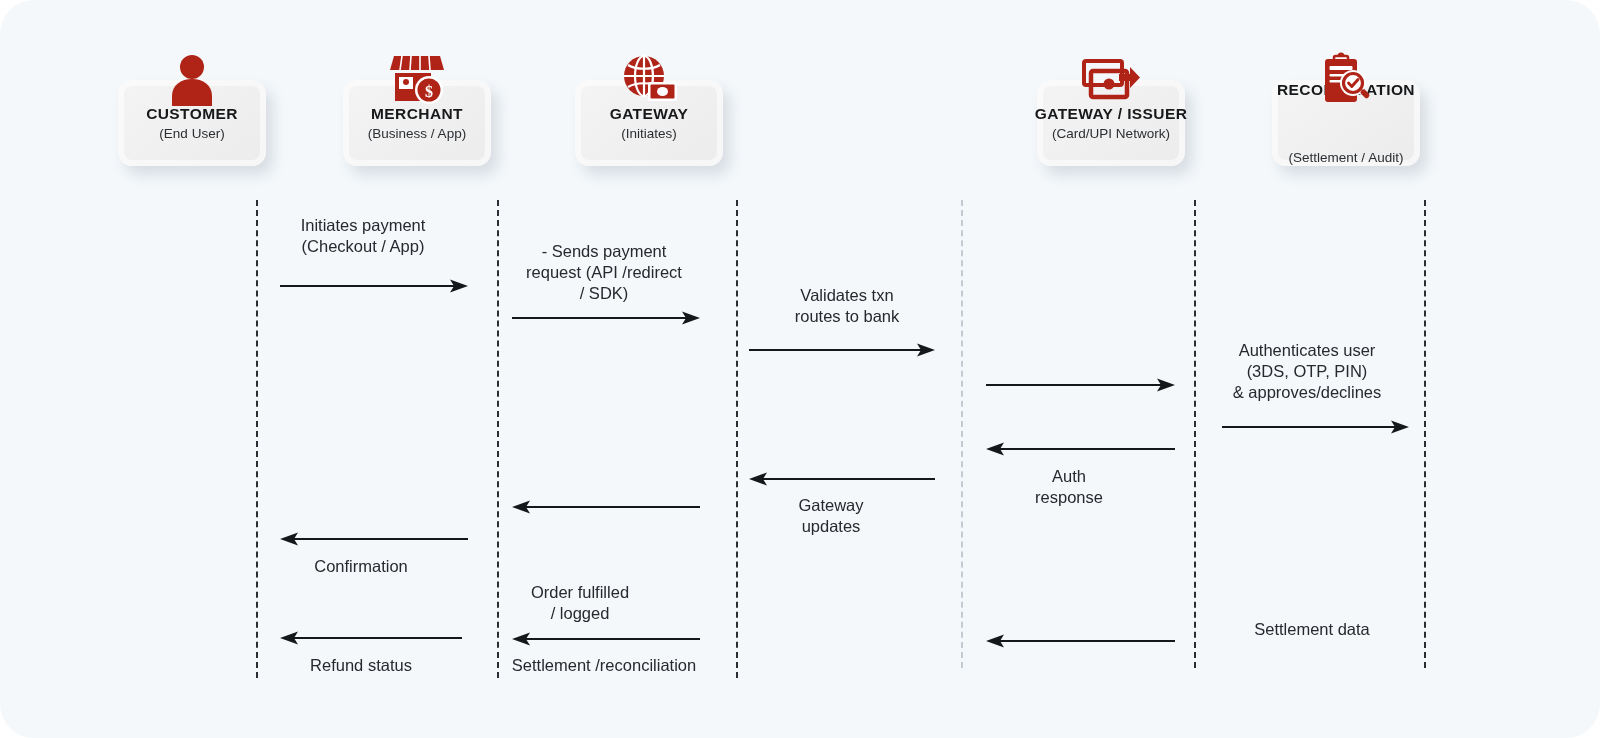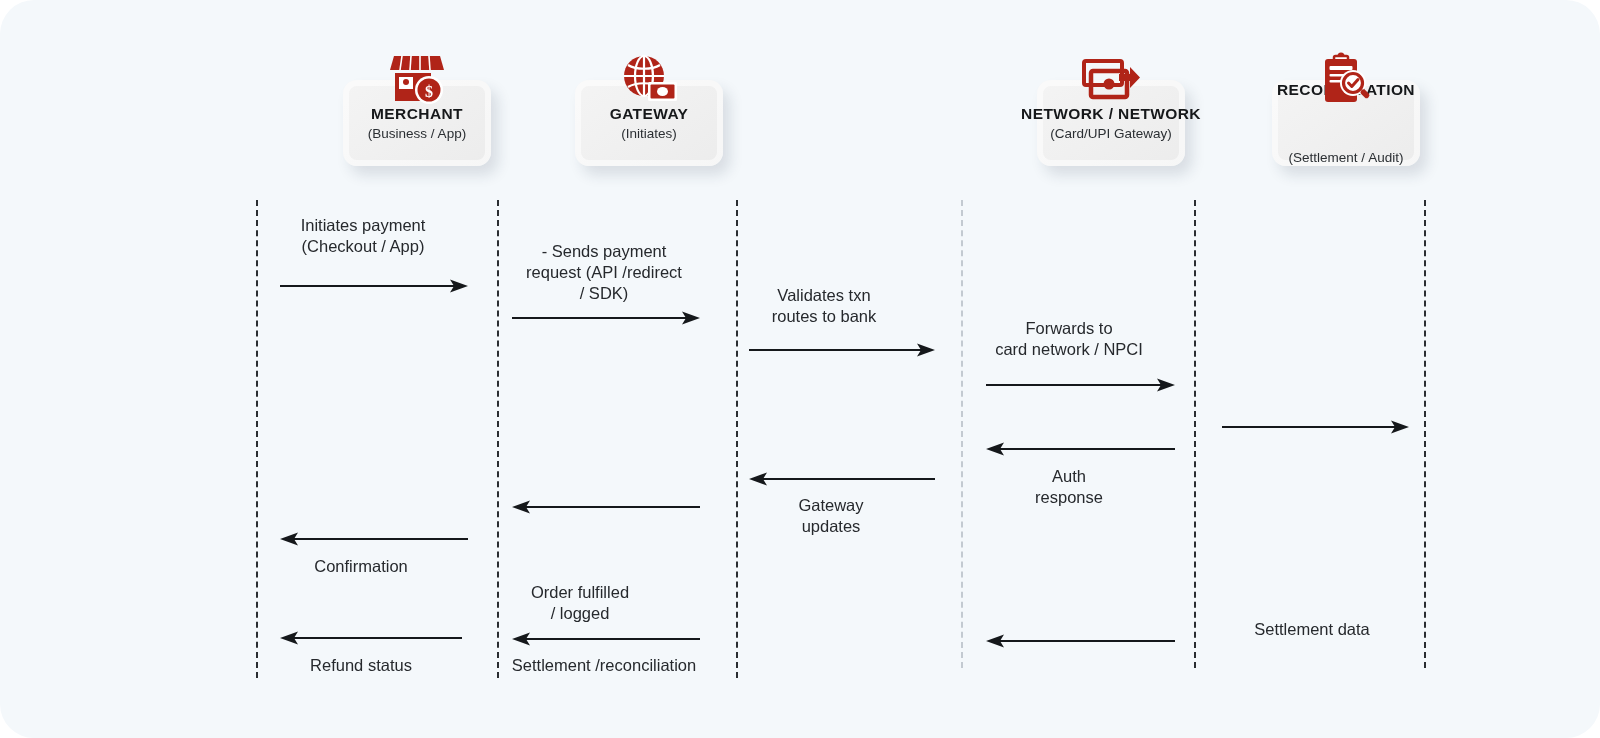--- a/index.html
+++ b/index.html
@@ -92,20 +92,30 @@
 
 <div id="canvas">
 
   <div class="lifeline" style="left:256px; top:200px; height:478px;"></div>
   <div class="lifeline" style="left:497px; top:200px; height:478px;"></div>
   <div class="lifeline" style="left:736px; top:200px; height:478px;"></div>
   <div class="lifeline light" style="left:961px; top:200px; height:468px;"></div>
   <div class="lifeline" style="left:1194px; top:200px; height:468px;"></div>
   <div class="lifeline" style="left:1424px; top:200px; height:468px;"></div>
 
+  <div class="actor" style="left:118px; top:80px;">
+    <div class="actor-icon">
+      <svg width="46" height="52" viewBox="0 0 46 52">
+        <circle cx="23" cy="13" r="12" fill="#b02418"></circle>
+        <path d="M3 52 V42 C3 31 12 25 23 25 C34 25 43 31 43 42 V52 Z" fill="#b02418"></path>
+      </svg>
+    </div>
+    <div class="actor-title">CUSTOMER</div>
+    <div class="actor-sub">(End User)</div>
+  </div>
 
   <div class="actor" style="left:343px; top:80px;">
     <div class="actor-icon">
       <svg width="56" height="54" viewBox="0 0 56 54">
         <path d="M5 4 H51 L55 18 H1 Z" fill="#b02418"></path>
         <g stroke="#ffffff" stroke-width="1.6">
           <line x1="13" y1="4" x2="11" y2="18"></line>
           <line x1="22" y1="4" x2="21" y2="18"></line>
           <line x1="31" y1="4" x2="31" y2="18"></line>
           <line x1="40" y1="4" x2="41" y2="18"></line>
@@ -145,22 +155,22 @@
 
   <div class="actor" style="left:1037px; top:80px;">
     <div class="actor-icon">
       <svg width="60" height="48" viewBox="0 0 60 48">
         <rect x="3" y="3" width="38" height="24" rx="2" fill="none" stroke="#b02418" stroke-width="4"></rect>
         <rect x="10" y="13" width="36" height="26" rx="2" fill="none" stroke="#b02418" stroke-width="4.5"></rect>
         <circle cx="28" cy="26" r="5.5" fill="#b02418"></circle>
         <path d="M38 16 H49 V9 L59 19.5 L49 30 V23 H38 Z" fill="#b02418"></path>
       </svg>
     </div>
-    <div class="actor-title">NETWORK / NETWORK</div>
-    <div class="actor-sub">(Card/UPI Gateway)</div>
+    <div class="actor-title">GATEWAY / ISSUER</div>
+    <div class="actor-sub">(Card/UPI Network)</div>
   </div>
 
   <div class="actor" style="left:1272px; top:80px;gap:48px;">
     <div class="actor-icon">
       <svg width="52" height="54" viewBox="0 0 52 54">
         <circle cx="21" cy="4" r="3.5" fill="#b02418"></circle>
         <rect x="14" y="4" width="14" height="7" rx="1.5" fill="#ffffff" stroke="#b02418" stroke-width="2.5"></rect>
         <rect x="5" y="7" width="32" height="43" rx="3" fill="#b02418"></rect>
         <rect x="9.5" y="14" width="23" height="4" rx="1" fill="#ffffff"></rect>
         <rect x="9.5" y="22" width="16" height="2.6" rx="1" fill="#ffffff"></rect>
@@ -173,24 +183,25 @@
     </div>
     <div class="actor-title">RECONCILIATION</div>
     <div class="actor-sub">(Settlement / Audit)</div>
   </div>
 
   <div class="msg-label" style="left:363px;  top:215px;">Initiates payment
 (Checkout / App)</div>
   <div class="msg-label" style="left:604px;  top:241px;">- Sends payment
 request (API /redirect
 / SDK)</div>
-  <div class="msg-label" style="left:824px;  top:285px;">Validates txn
+  <div class="msg-label" style="left:847px;  top:285px;">Validates txn
 routes to bank</div>
-  <div class="msg-label" style="left:1069px; top:318px;">Forwards to
-card network / NPCI</div>
+  <div class="msg-label" style="left:1307px; top:340px;">Authenticates user
+(3DS, OTP, PIN)
+&amp; approves/declines</div>
   <div class="msg-label" style="left:1069px; top:466px;">Auth
 response</div>
   <div class="msg-label" style="left:831px;  top:495px;">Gateway
 updates</div>
   <div class="msg-label" style="left:361px;  top:556px;">Confirmation</div>
   <div class="msg-label" style="left:580px;  top:582px;">Order fulfilled
 / logged</div>
   <div class="msg-label" style="left:1312px; top:619px;text-align:center;">Settlement data</div>
   <div class="msg-label" style="left:361px;  top:655px;">Refund status</div>
   <div class="msg-label" style="left:604px;  top:655px;">Settlement /reconciliation</div>

